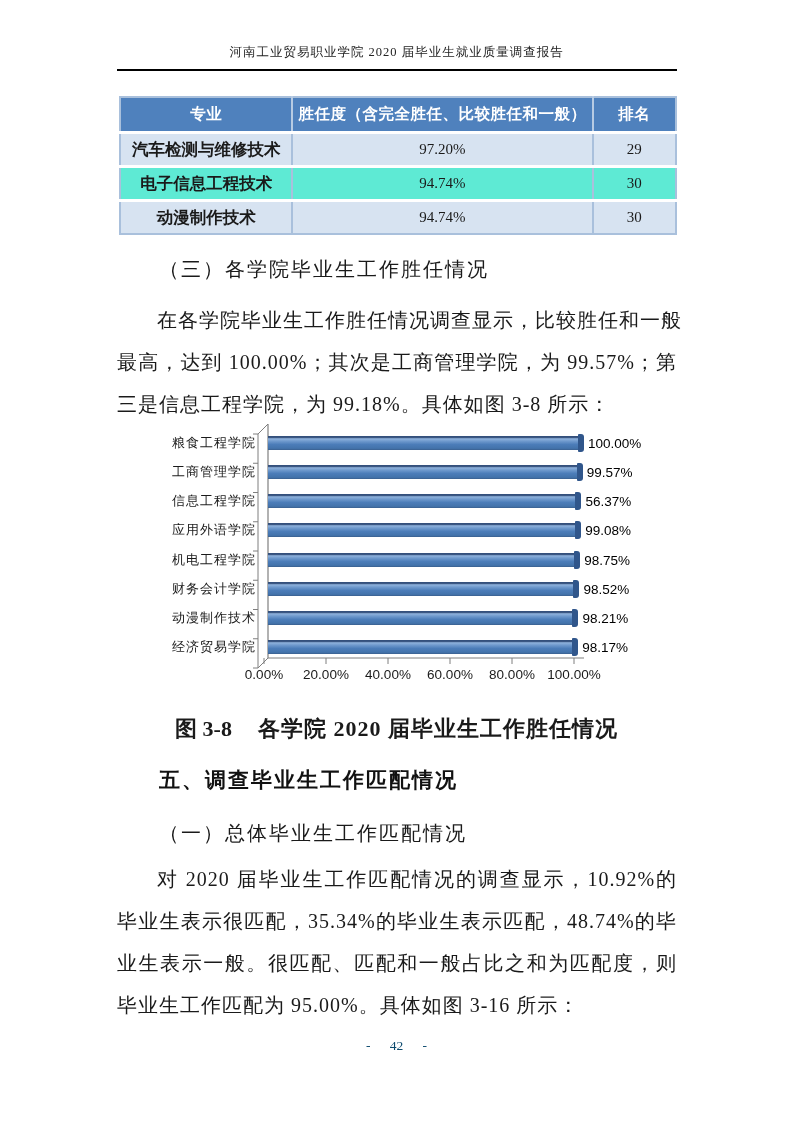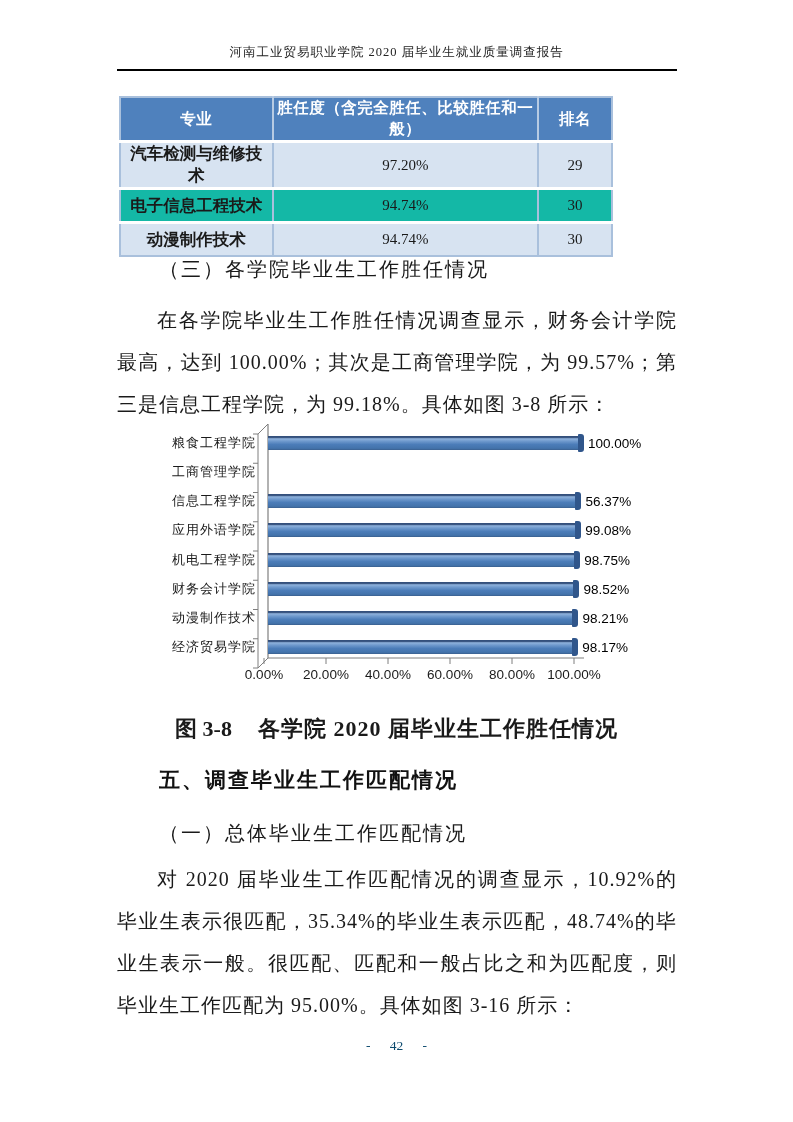--- a/index.html
+++ b/index.html
@@ -5,22 +5,22 @@
   html,body{margin:0;padding:0;background:#ffffff;}
   .page{position:relative;width:793px;height:1122px;margin:0 auto;background:#ffffff;overflow:hidden;
         font-family:"Liberation Serif","DejaVu Serif",serif;color:#1a1a1a;}
 
   
   .hdr-title{position:absolute;top:44px;left:0;width:100%;text-align:center;
              font-size:12.5px;letter-spacing:1px;color:#222;}
   .hdr-rule{position:absolute;top:69px;left:117px;width:560px;height:2px;background:#000;}
 
   
-  table.doc-table{position:absolute;left:119px;top:96px;width:494px;border-collapse:collapse;
-                  table-layout:fixed;border:2px solid #a9c0dc;background:#14b8a6;}
+  table.doc-table{position:absolute;left:119px;top:96px;width:558px;border-collapse:collapse;
+                  table-layout:fixed;border:2px solid #a9c0dc;background:#5eead4;}
   table.doc-table th{background:#4f81bd;color:#fff;font-weight:600;font-size:15.5px;
                      height:33px;text-align:center;vertical-align:middle;
                      border-left:2px solid #b7cbe3;padding:0 2px;letter-spacing:.5px;}
   table.doc-table td{height:31px;text-align:center;vertical-align:middle;font-size:15px;
                      border-left:2px solid #a9c0dc;border-top:3px solid #ffffff;padding:0 2px;}
   table.doc-table tr.banded td{background:#d7e3f1;}
   table.doc-table td:first-child,table.doc-table th:first-child{border-left:none;}
   table.doc-table td:first-child{font-weight:bold;font-size:16.5px;
                                  font-family:"Liberation Sans","DejaVu Sans",sans-serif;}
   .col-major{width:31%;}.col-comp{width:54%;}.col-rank{width:15%;}
@@ -104,21 +104,21 @@
           <td>动漫制作技术</td>
           <td>94.74%</td>
           <td>30</td>
         </tr>
       </tbody>
   </table>
 
   <div class="sec3-heading">（三）各学院毕业生工作胜任情况</div>
 
   <div class="para" id="para1">
-      <div class="pline first">在各学院毕业生工作胜任情况调查显示，财务会计学院</div>
+      <div class="pline first">在各学院毕业生工作胜任情况调查显示，比较胜任和一般</div>
       <div class="pline">最高，达到 100.00%；其次是工商管理学院，为 99.57%；第</div>
       <div class="pline last">三是信息工程学院，为 99.18%。具体如图 3-8 所示：</div>
     </div>
 
   <div class="chart">
     <svg id="axis-svg" width="560" height="276">
         <line x1="118" y1="0" x2="118" y2="234" stroke="#7F7F7F" stroke-width="1.2"></line>
         <line x1="108" y1="10" x2="108" y2="244" stroke="#7F7F7F" stroke-width="1"></line>
         <line x1="108" y1="10" x2="118" y2="0" stroke="#7F7F7F" stroke-width="1"></line>
         <line x1="108" y1="244" x2="118" y2="234" stroke="#7F7F7F" stroke-width="1"></line>
@@ -142,20 +142,24 @@
     <div id="chart-rows">
         <div class="crow">
           <div class="clabel">粮食工程学院</div>
           <div class="ctrack">
             <div class="cbar" style="width: 100%;"></div>
             <span class="cval" style="left: calc(100% + 10px);">100.00%</span>
           </div>
         </div>
         <div class="crow">
           <div class="clabel">工商管理学院</div>
+          <div class="ctrack">
+            <div class="cbar" style="width: 99.57%;"></div>
+            <span class="cval" style="left: calc(99.57% + 10px);">99.57%</span>
+          </div>
         </div>
         <div class="crow">
           <div class="clabel">信息工程学院</div>
           <div class="ctrack">
             <div class="cbar" style="width: 99.18%;"></div>
             <span class="cval" style="left: calc(99.18% + 10px);">56.37%</span>
           </div>
         </div>
         <div class="crow">
           <div class="clabel">应用外语学院</div>

